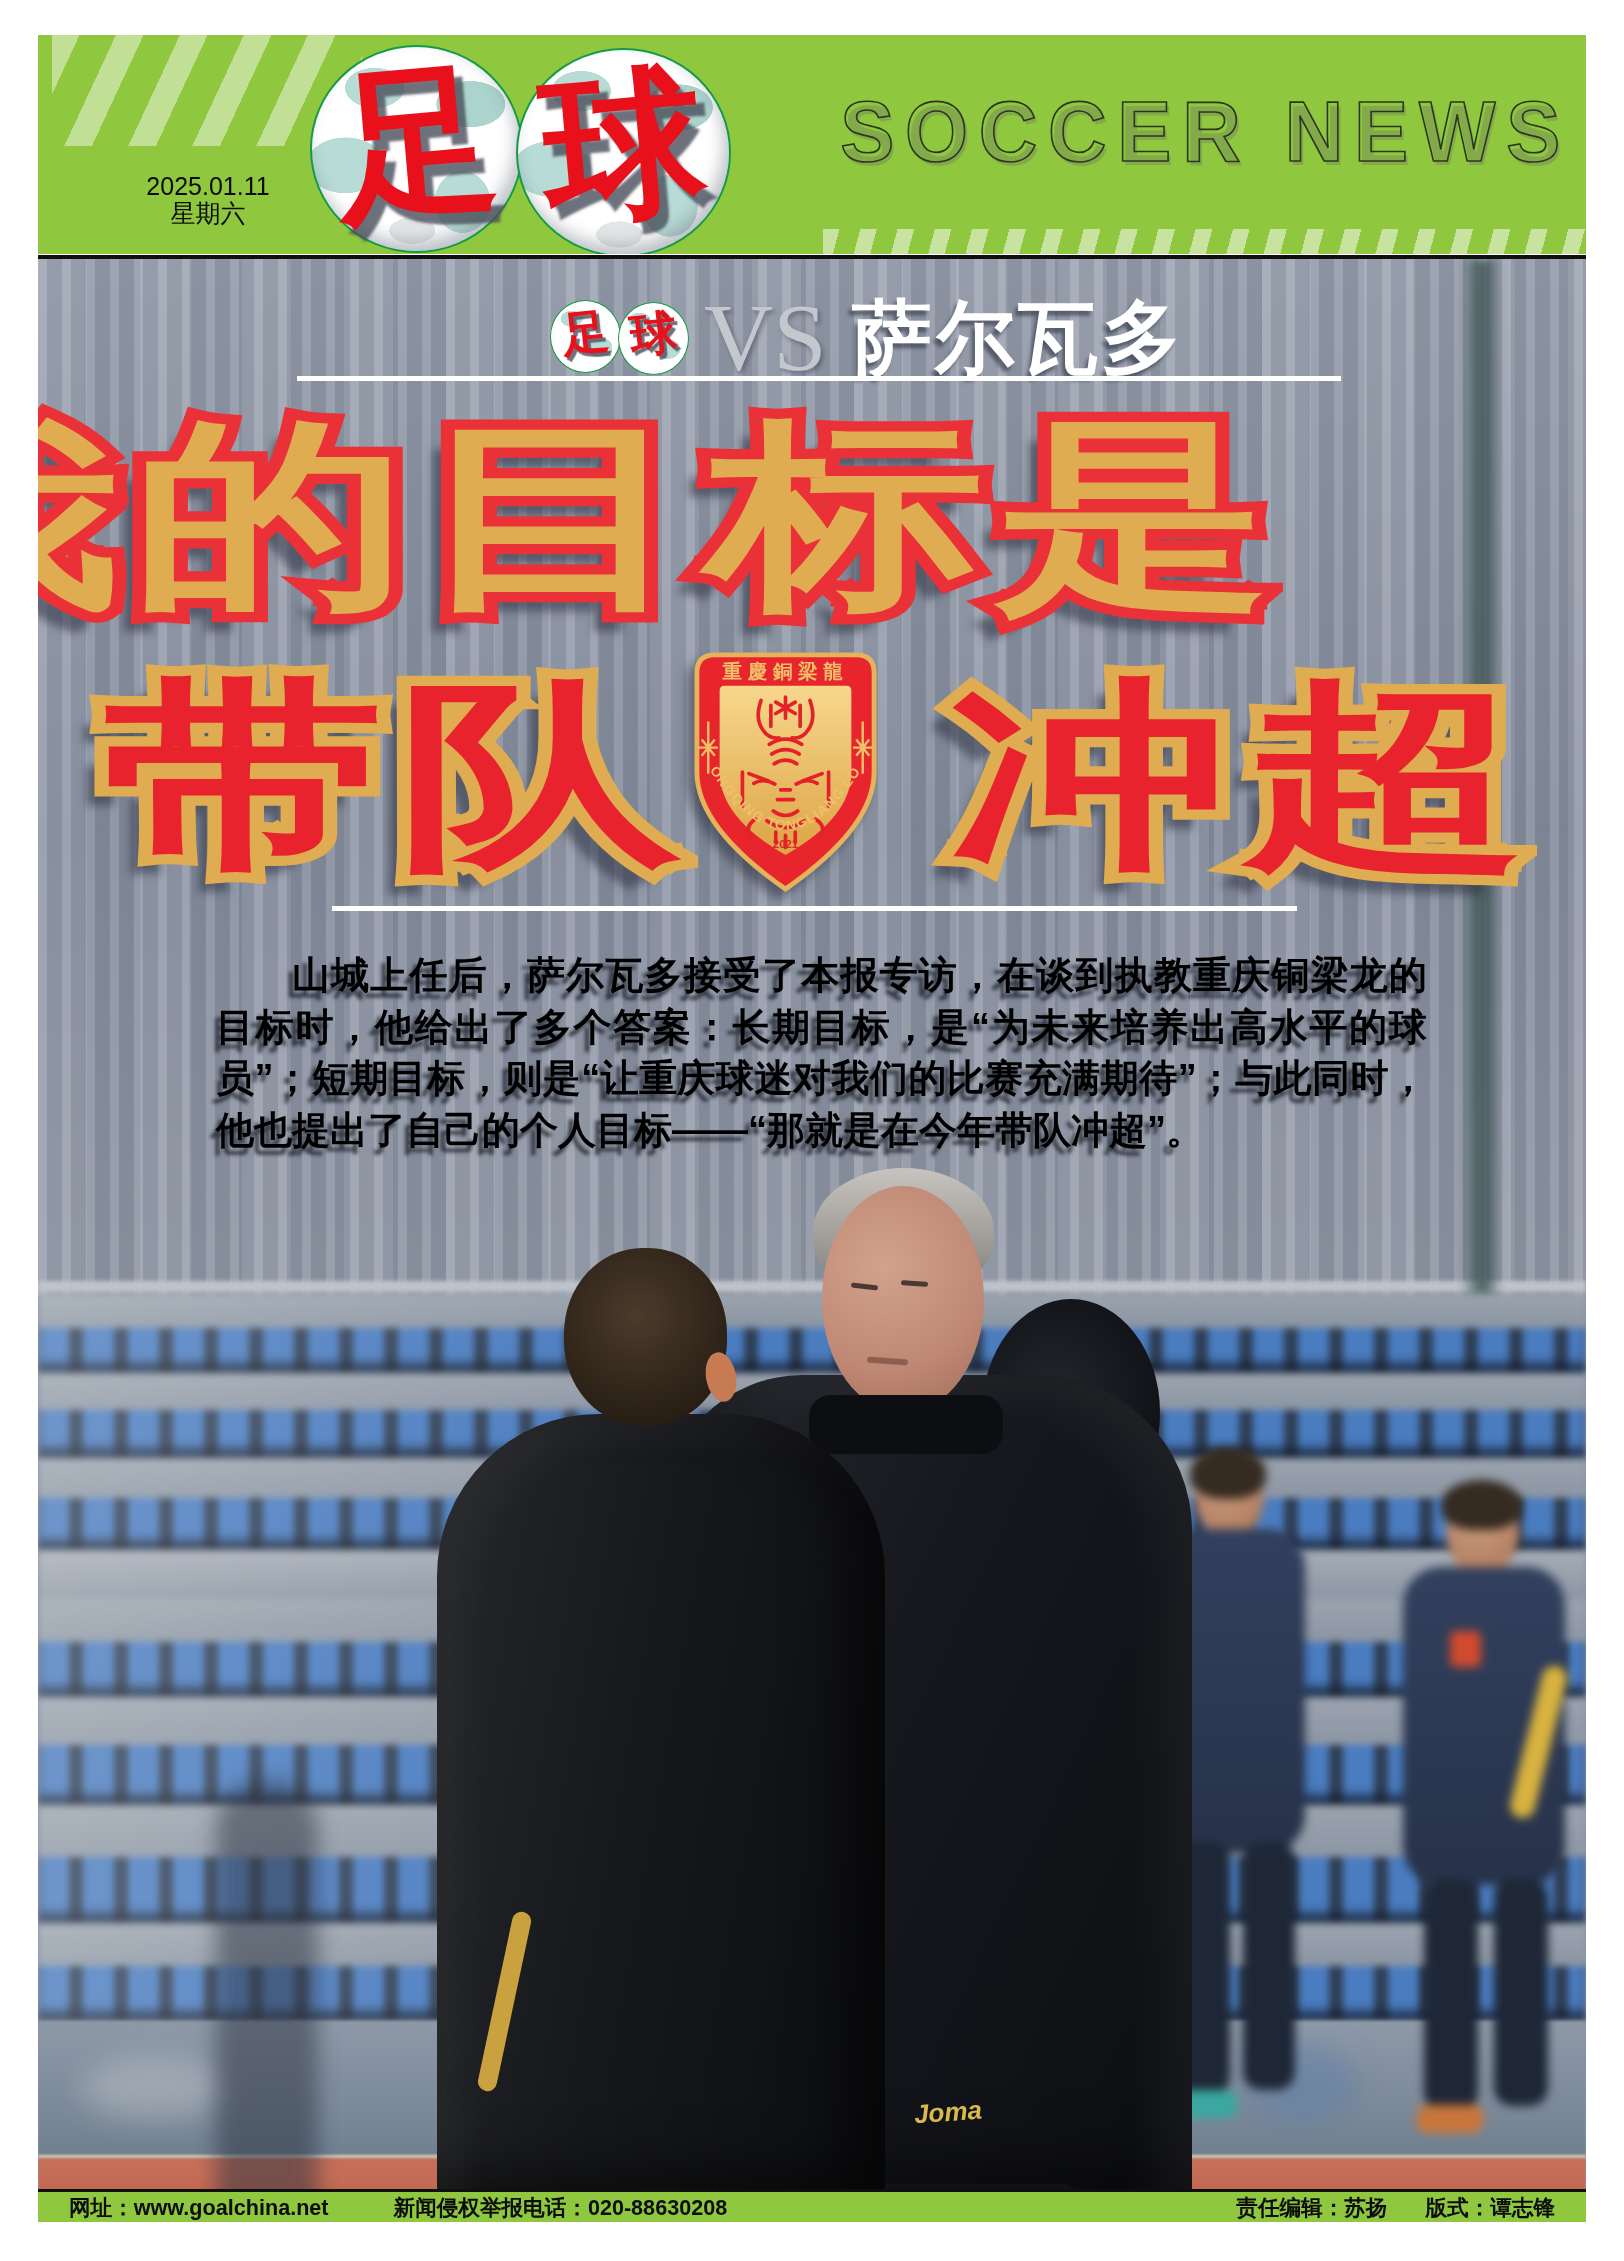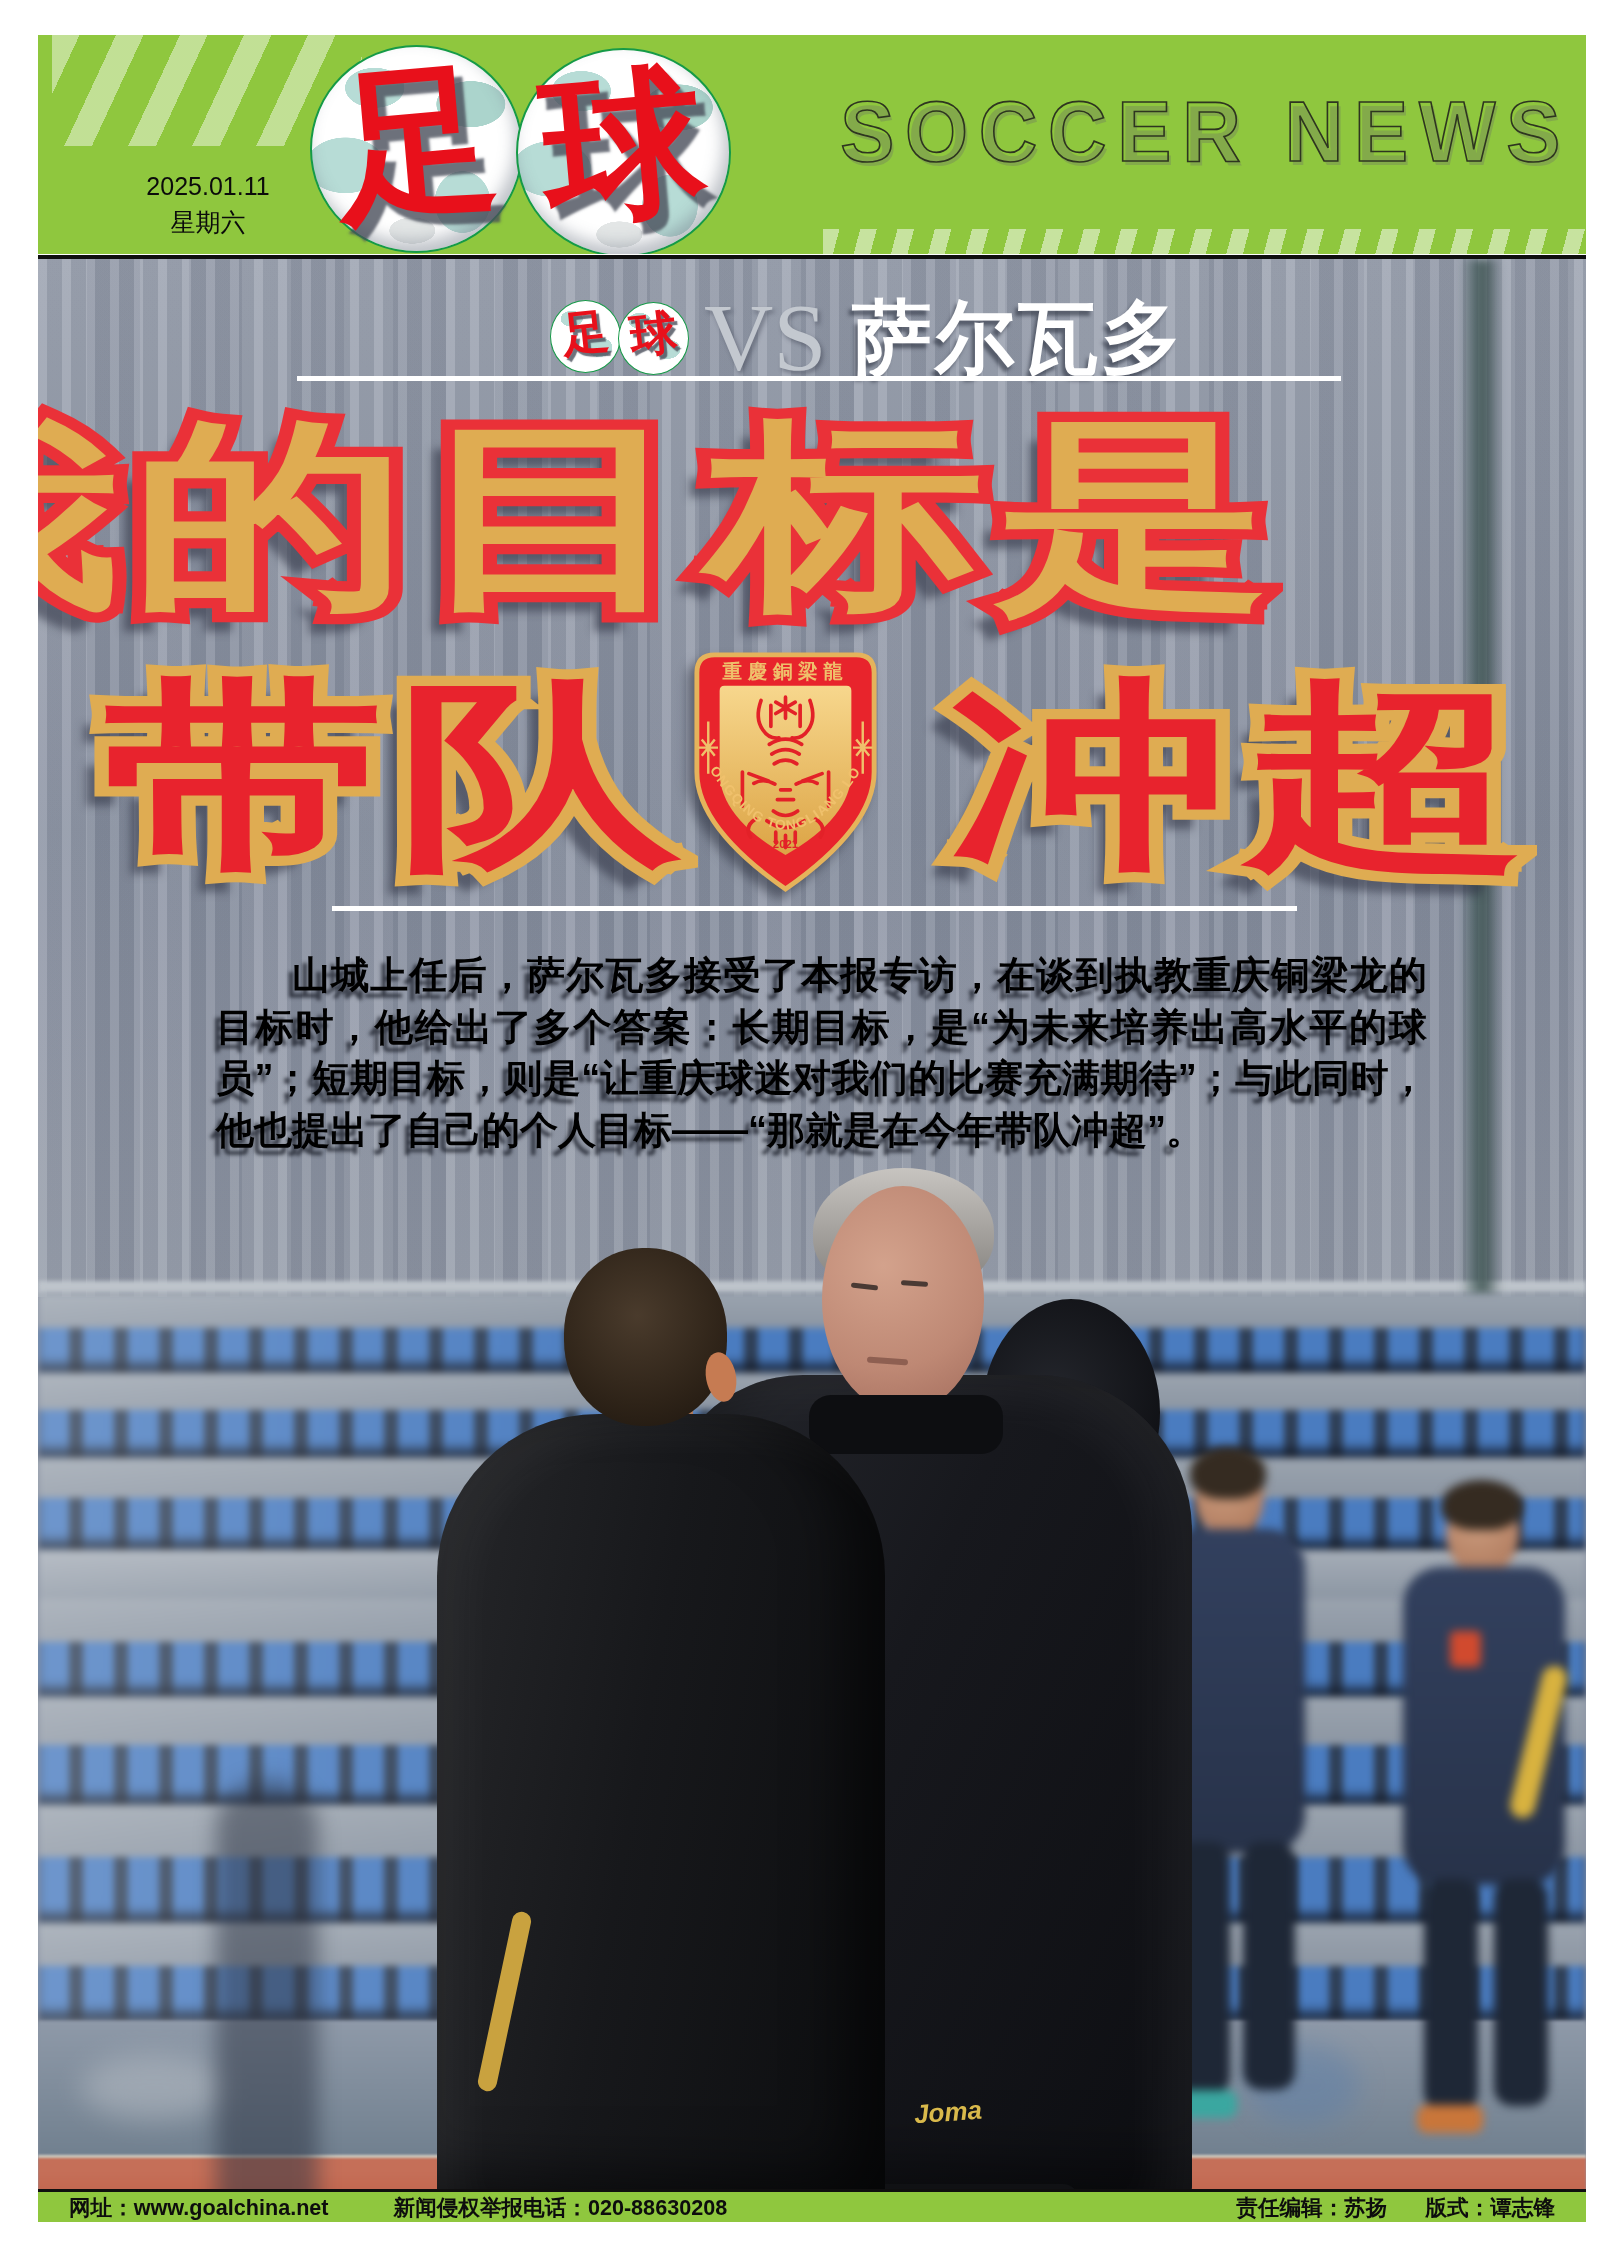--- a/index.html
+++ b/index.html
@@ -7,21 +7,21 @@
         font-family:"Liberation Sans",sans-serif;}
 
   
   .banner{position:absolute;left:38px;top:35px;width:1548px;height:219px;background:#8FC73E;overflow:hidden;}
   .stripes-tl{position:absolute;left:13.5px;top:0;width:310px;height:111px;
       background:repeating-linear-gradient(115deg,rgba(255,255,255,.45) 0 25px,transparent 25px 58px);}
   .stripes-br{position:absolute;right:0;bottom:0;width:763px;height:25px;
       background:repeating-linear-gradient(105deg,rgba(255,255,255,.5) 0 16px,transparent 16px 36px);}
   .date-block{position:absolute;left:73px;top:139px;width:194px;text-align:center;color:#0b0b0b;
       font-size:25px;font-weight:500;line-height:1;}
-  .date-block .weekday{margin-top:11px;}
+  .date-block .weekday{margin-top:2px;}
   .logo{position:absolute;left:272px;top:8.6px;width:431px;height:210px;}
   .ball{position:absolute;border-radius:50%;background:
       radial-gradient(ellipse 49px 33px at 30% 20%,#B7DCD6 0 60%,transparent 61%),
       radial-gradient(ellipse 65px 46px at 16% 58%,#B7DCD6 0 60%,transparent 61%),
       radial-gradient(ellipse 57px 38px at 76% 28%,#ABD4CC 0 60%,transparent 61%),
       radial-gradient(ellipse 46px 51px at 72% 76%,#B7DCD6 0 60%,transparent 61%),
       radial-gradient(ellipse 38px 21.6px at 48% 90%,#E3E6E6 0 60%,transparent 61%),#ffffff;
       border:2.7px solid #159A47;box-shadow:inset -5.4px -9.7px 16px rgba(110,120,132,.45);}
   .ball.b1{left:0;top:1.1px;width:209px;height:204px;}
   .ball.b2{left:206px;top:4.3px;width:211px;height:205px;}

